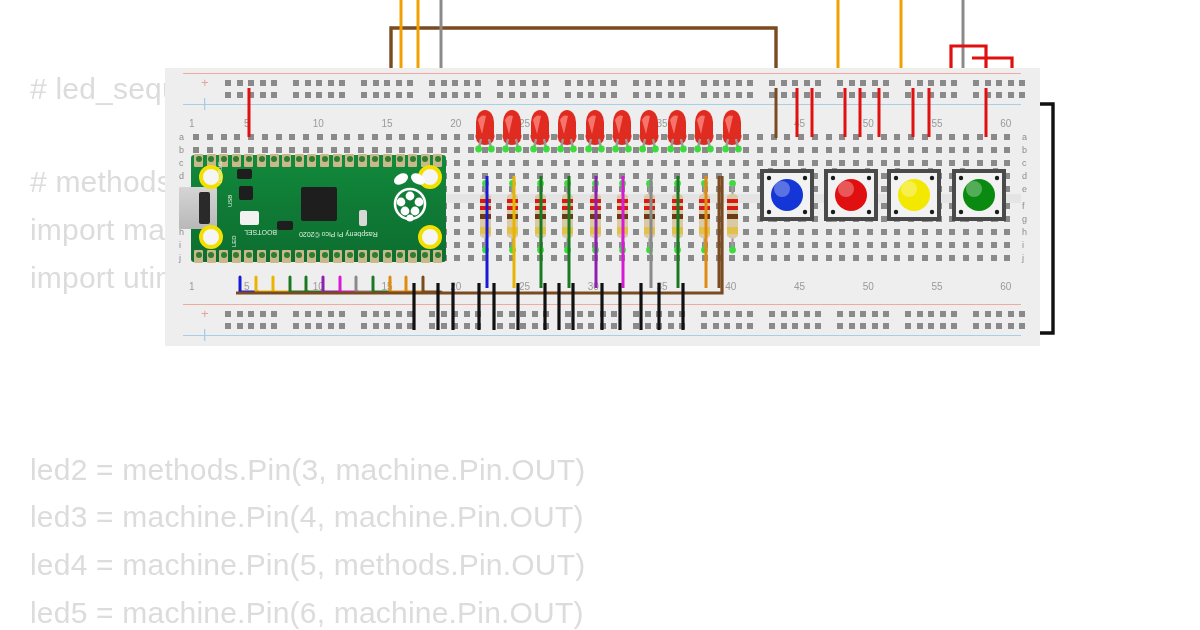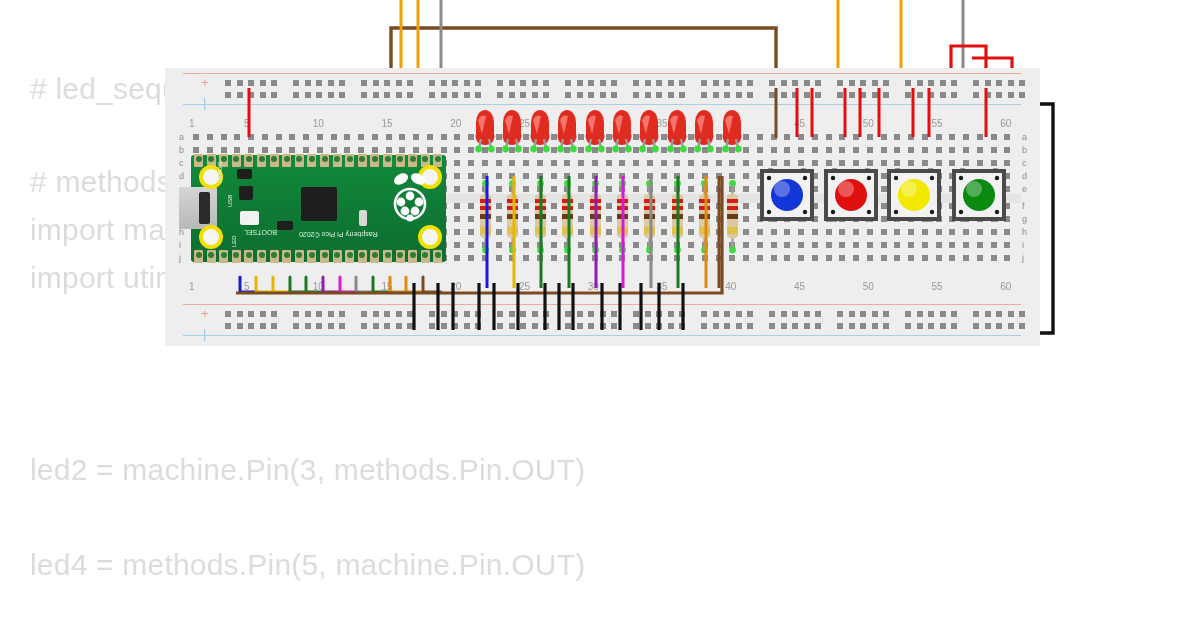--- a/index.html
+++ b/index.html
@@ -80,22 +80,24 @@
   #wires-front{position:absolute;left:0;top:0;width:1200px;height:630px;z-index:8;pointer-events:none;}
 </style>
 </head>
 <body>
 
 <div id="code-layer">
     <div class="code-line" style="top: 72px;"># led_sequence</div>
     <div class="code-line" style="top: 165px;"># methods</div>
     <div class="code-line" style="top: 213px;">import machine</div>
     <div class="code-line" style="top: 261px;">import utime</div>
-    <div class="code-line" style="top: 453px;">led2 = machine.Pin(3, methods.Pin.OUT)</div>
-    <div class="code-line" style="top: 548px;">led4 = methods.Pin(5, machine.Pin.OUT)</div>
+    <div class="code-line" style="top: 453px;">led2 = methods.Pin(3, machine.Pin.OUT)</div>
+    <div class="code-line" style="top: 500px;">led3 = machine.Pin(4, machine.Pin.OUT)</div>
+    <div class="code-line" style="top: 548px;">led4 = machine.Pin(5, methods.Pin.OUT)</div>
+    <div class="code-line" style="top: 596px;">led5 = machine.Pin(6, machine.Pin.OUT)</div>
   </div>
 
 <svg id="wires-back">
 
   <path d="M391,330 L391,28 L776,28 L776,138" stroke="#7a4a20" stroke-width="3.4" fill="none"></path>
 
   <path d="M401,0 L401,138" stroke="#f0a000" stroke-width="3" fill="none"></path>
   <path d="M418,0 L418,138" stroke="#f0a000" stroke-width="3" fill="none"></path>
   <path d="M838,0 L838,138" stroke="#f0a000" stroke-width="3" fill="none"></path>
   <path d="M901,0 L901,138" stroke="#f0a000" stroke-width="3" fill="none"></path>

